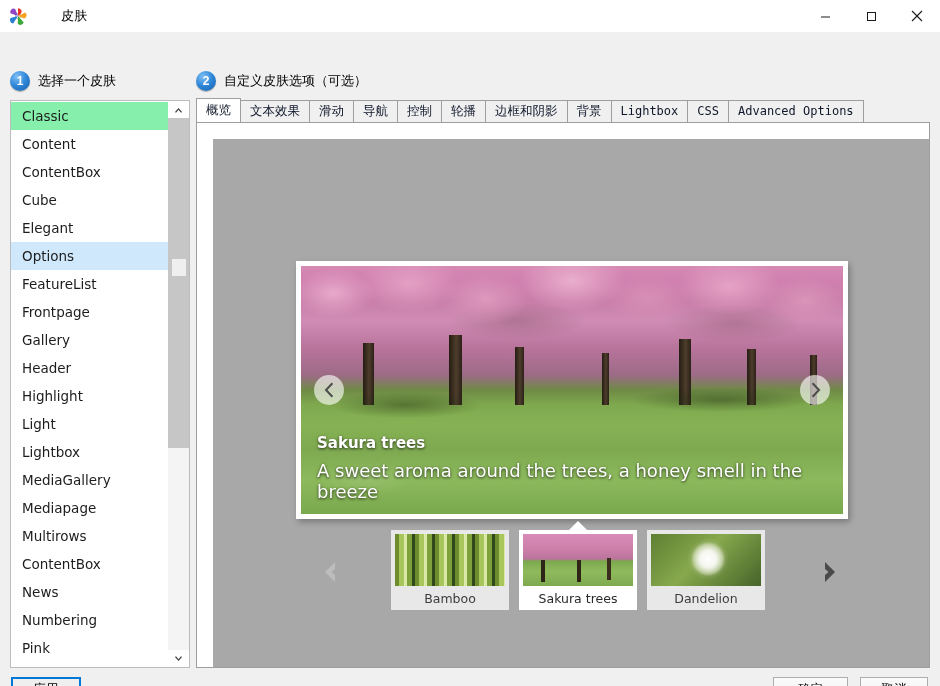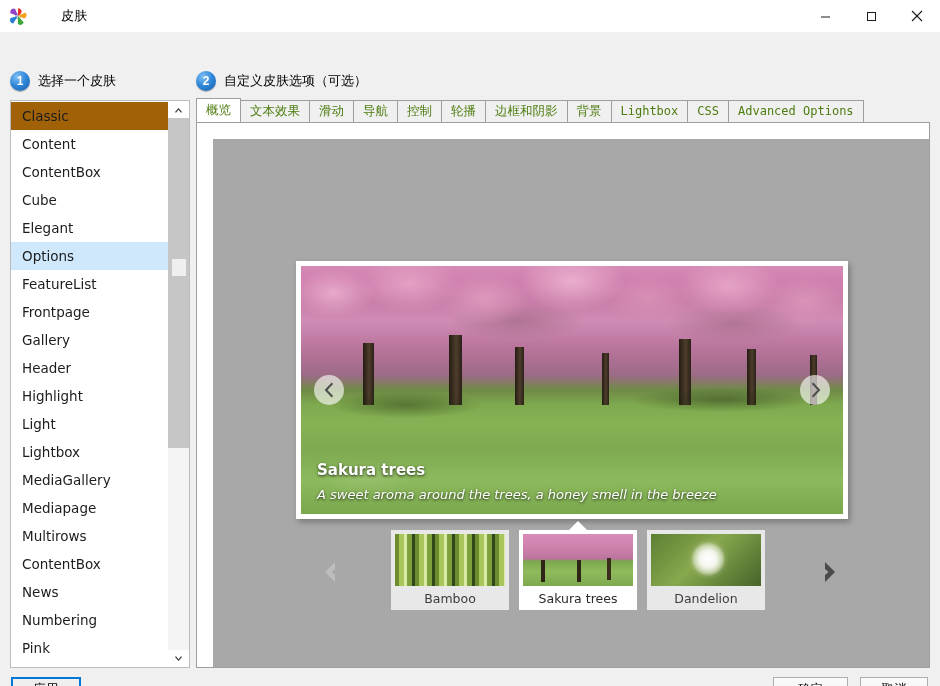--- a/index.html
+++ b/index.html
@@ -77,21 +77,21 @@
     overflow: hidden;
     padding: 1px 0 0 0;
   }
   .skin-item {
     height: 28px; line-height: 28px;
     padding-left: 11px;
     font-size: 13.5px; color: #1c1c1c;
     white-space: nowrap;
     font-family: "DejaVu Sans", sans-serif;
   }
-  .skin-item.hover { background: #a16207; }
+  .skin-item.hover { background: #86efac; }
   .skin-item.selected { background: #cfe8fb; }
 
   
   #sb { width: 21px; height: 100%; position: relative; background: #f4f4f4; }
   .sb-btn {
     width: 21px; height: 17px;
     background: #ffffff;
     display: flex; align-items: center; justify-content: center;
     position: absolute; left: 0;
   }
@@ -116,21 +116,21 @@
   }
   #tabstrip {
     height: 24px; width: 734px;
     display: flex; align-items: flex-end;
     position: relative;
     border-bottom: 1px solid #9e9e9e;
   }
   .tab {
     height: 22px; line-height: 21px;
     padding: 0 9px;
-    font-size: 12.5px; color: #4d7c0f;
+    font-size: 12.5px; color: #0f172a;
     background: #f0f0f0;
     border: 1px solid #9e9e9e;
     border-bottom: none;
     margin-right: -1px;
     white-space: nowrap;
     position: relative;
   }
   .tab.mono { font-family: "DejaVu Sans Mono", monospace; font-size: 12px; letter-spacing: 0; }
   .tab.active {
     background: #ffffff;
@@ -206,24 +206,23 @@
     padding: 0 0 12px 16px;
     color: #ffffff;
   }
   #slide-title {
     font-size: 15px; font-weight: bold;
     text-shadow: 0 1px 3px rgba(0,0,0,.75);
     margin-bottom: 8px;
     font-family: "DejaVu Sans", sans-serif;
   }
   #slide-desc {
-    font-size: 13px;
+    font-size: 18px;
     text-shadow: 0 1px 3px rgba(0,0,0,.8);
     font-family: "DejaVu Sans", sans-serif;
-    font-style: italic;
   }
   .nav-circle {
     position: absolute; top: 50%; margin-top: -15px;
     width: 30px; height: 30px; border-radius: 50%;
     background: rgba(255,255,255,.62);
     display: flex; align-items: center; justify-content: center;
     color: #4d4d4d;
   }
   #nav-prev { left: 13px; }
   #nav-next { right: 13px; }

